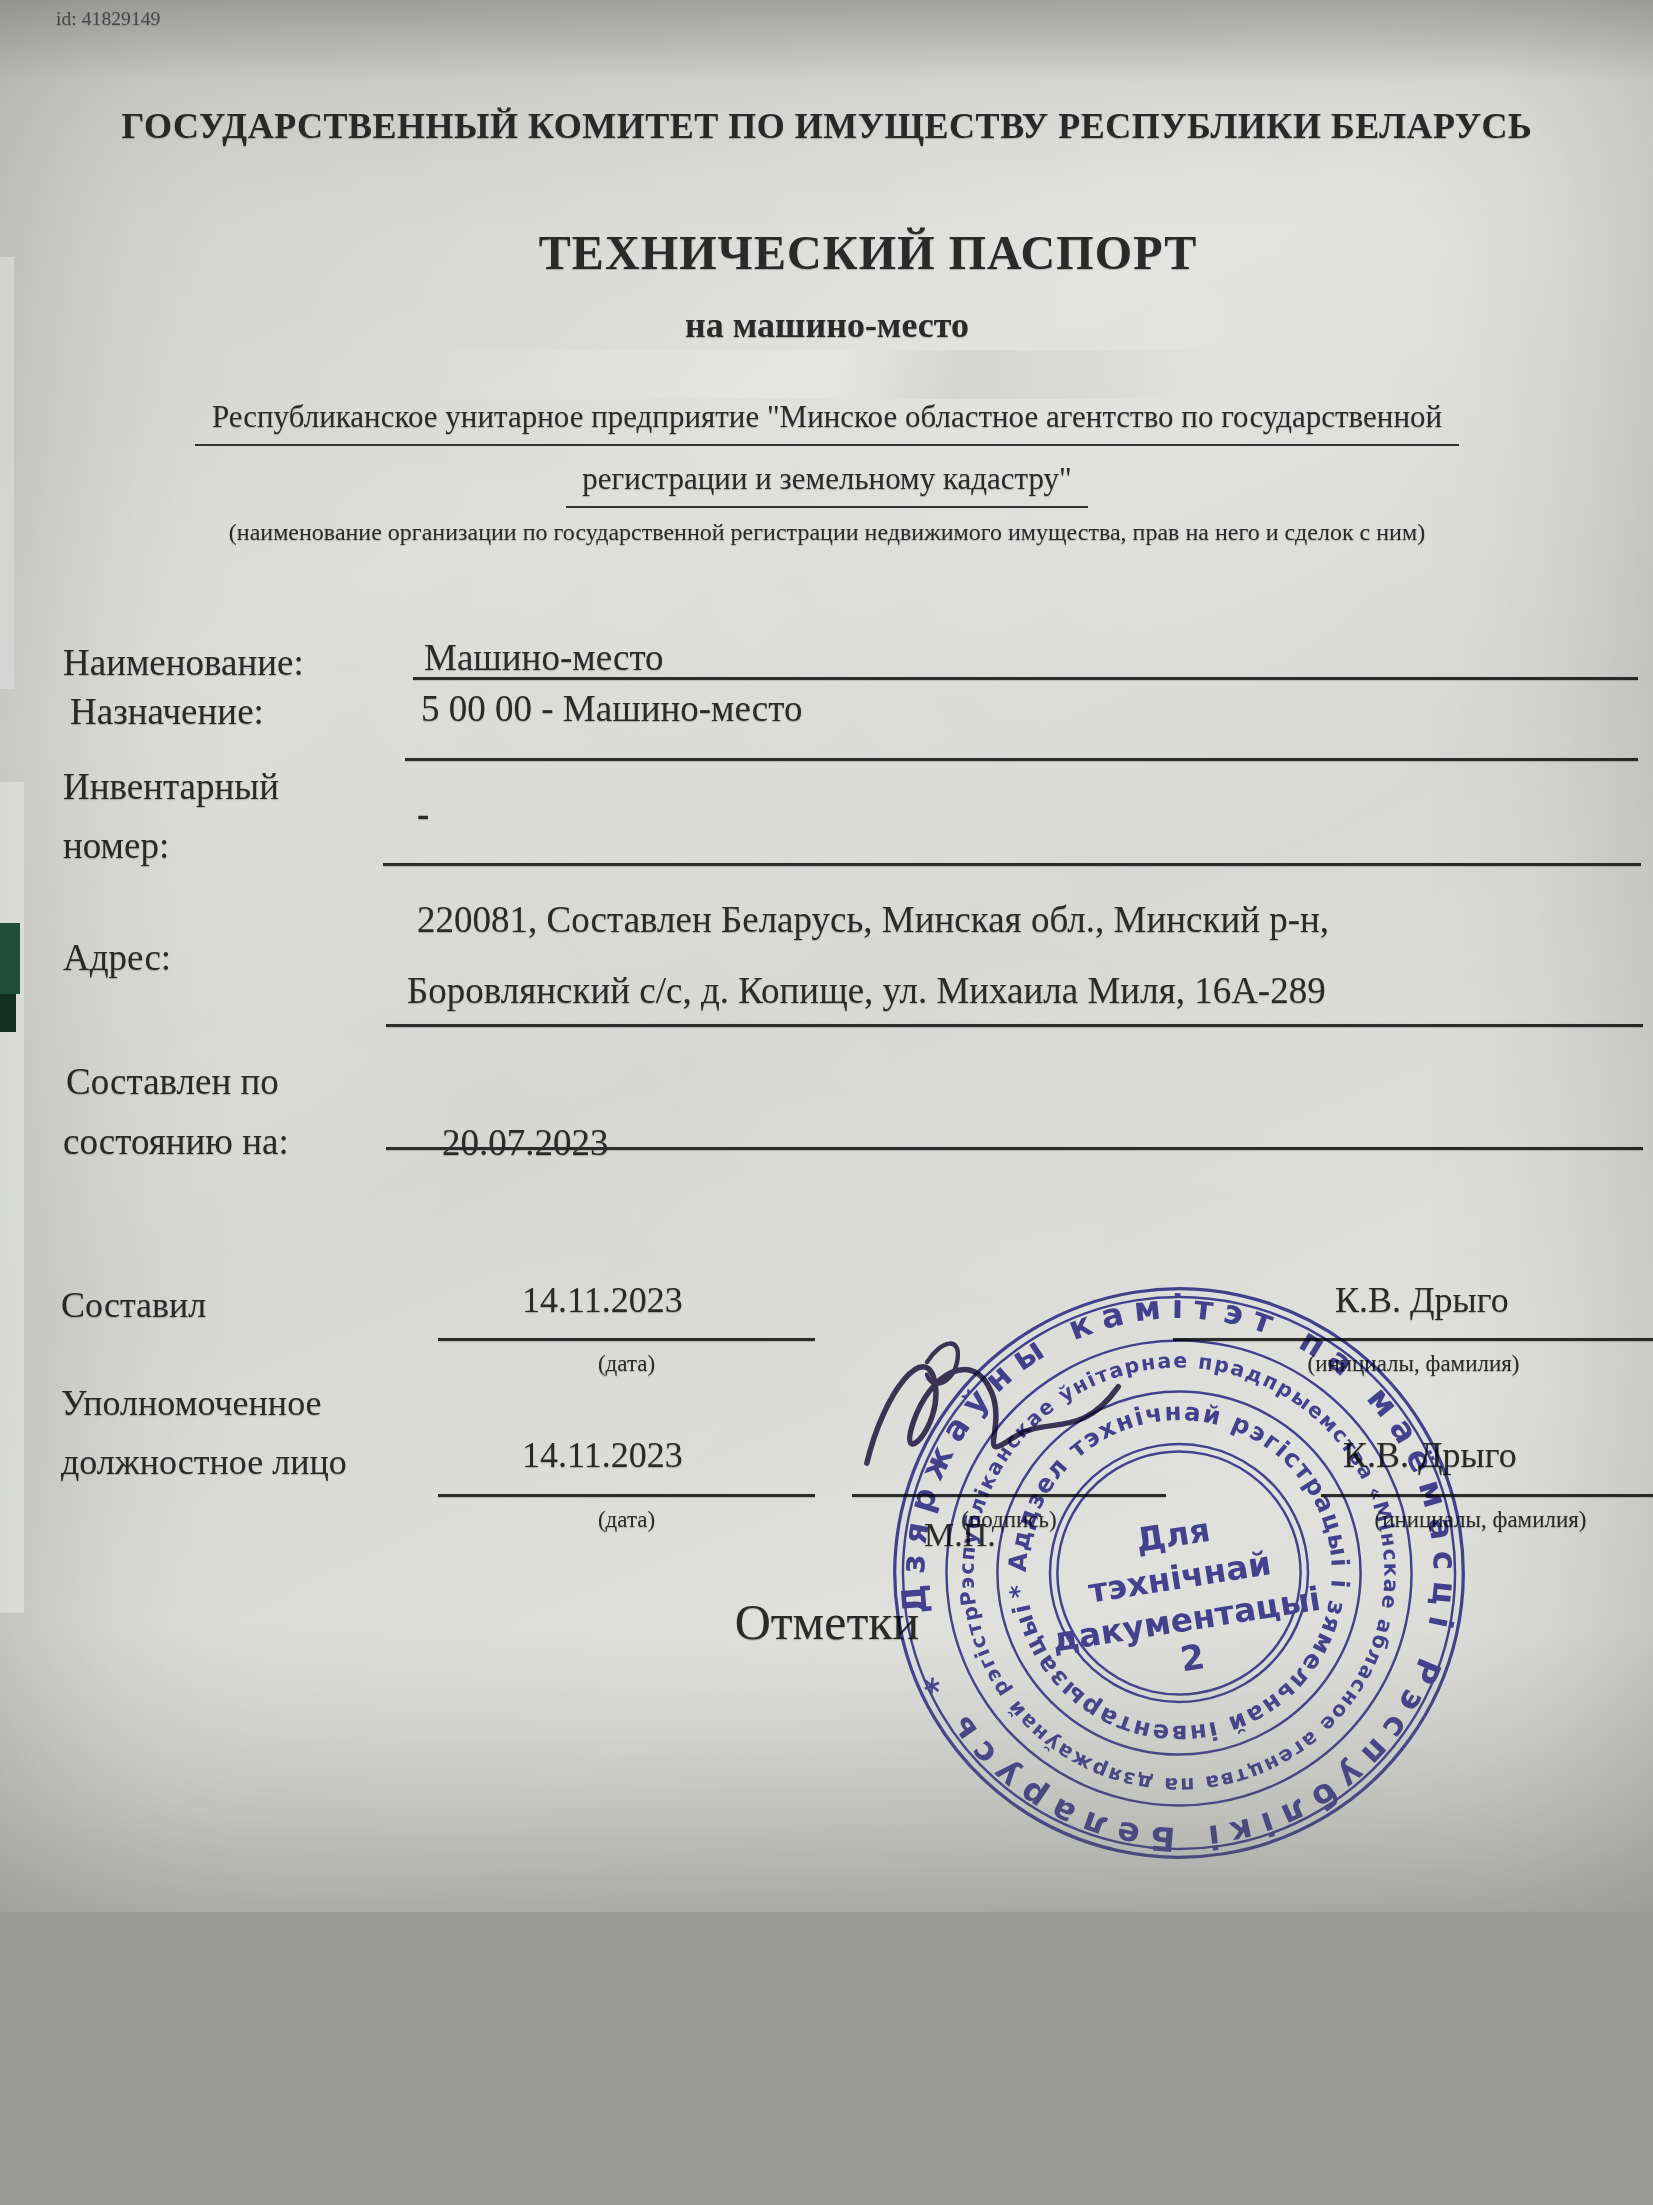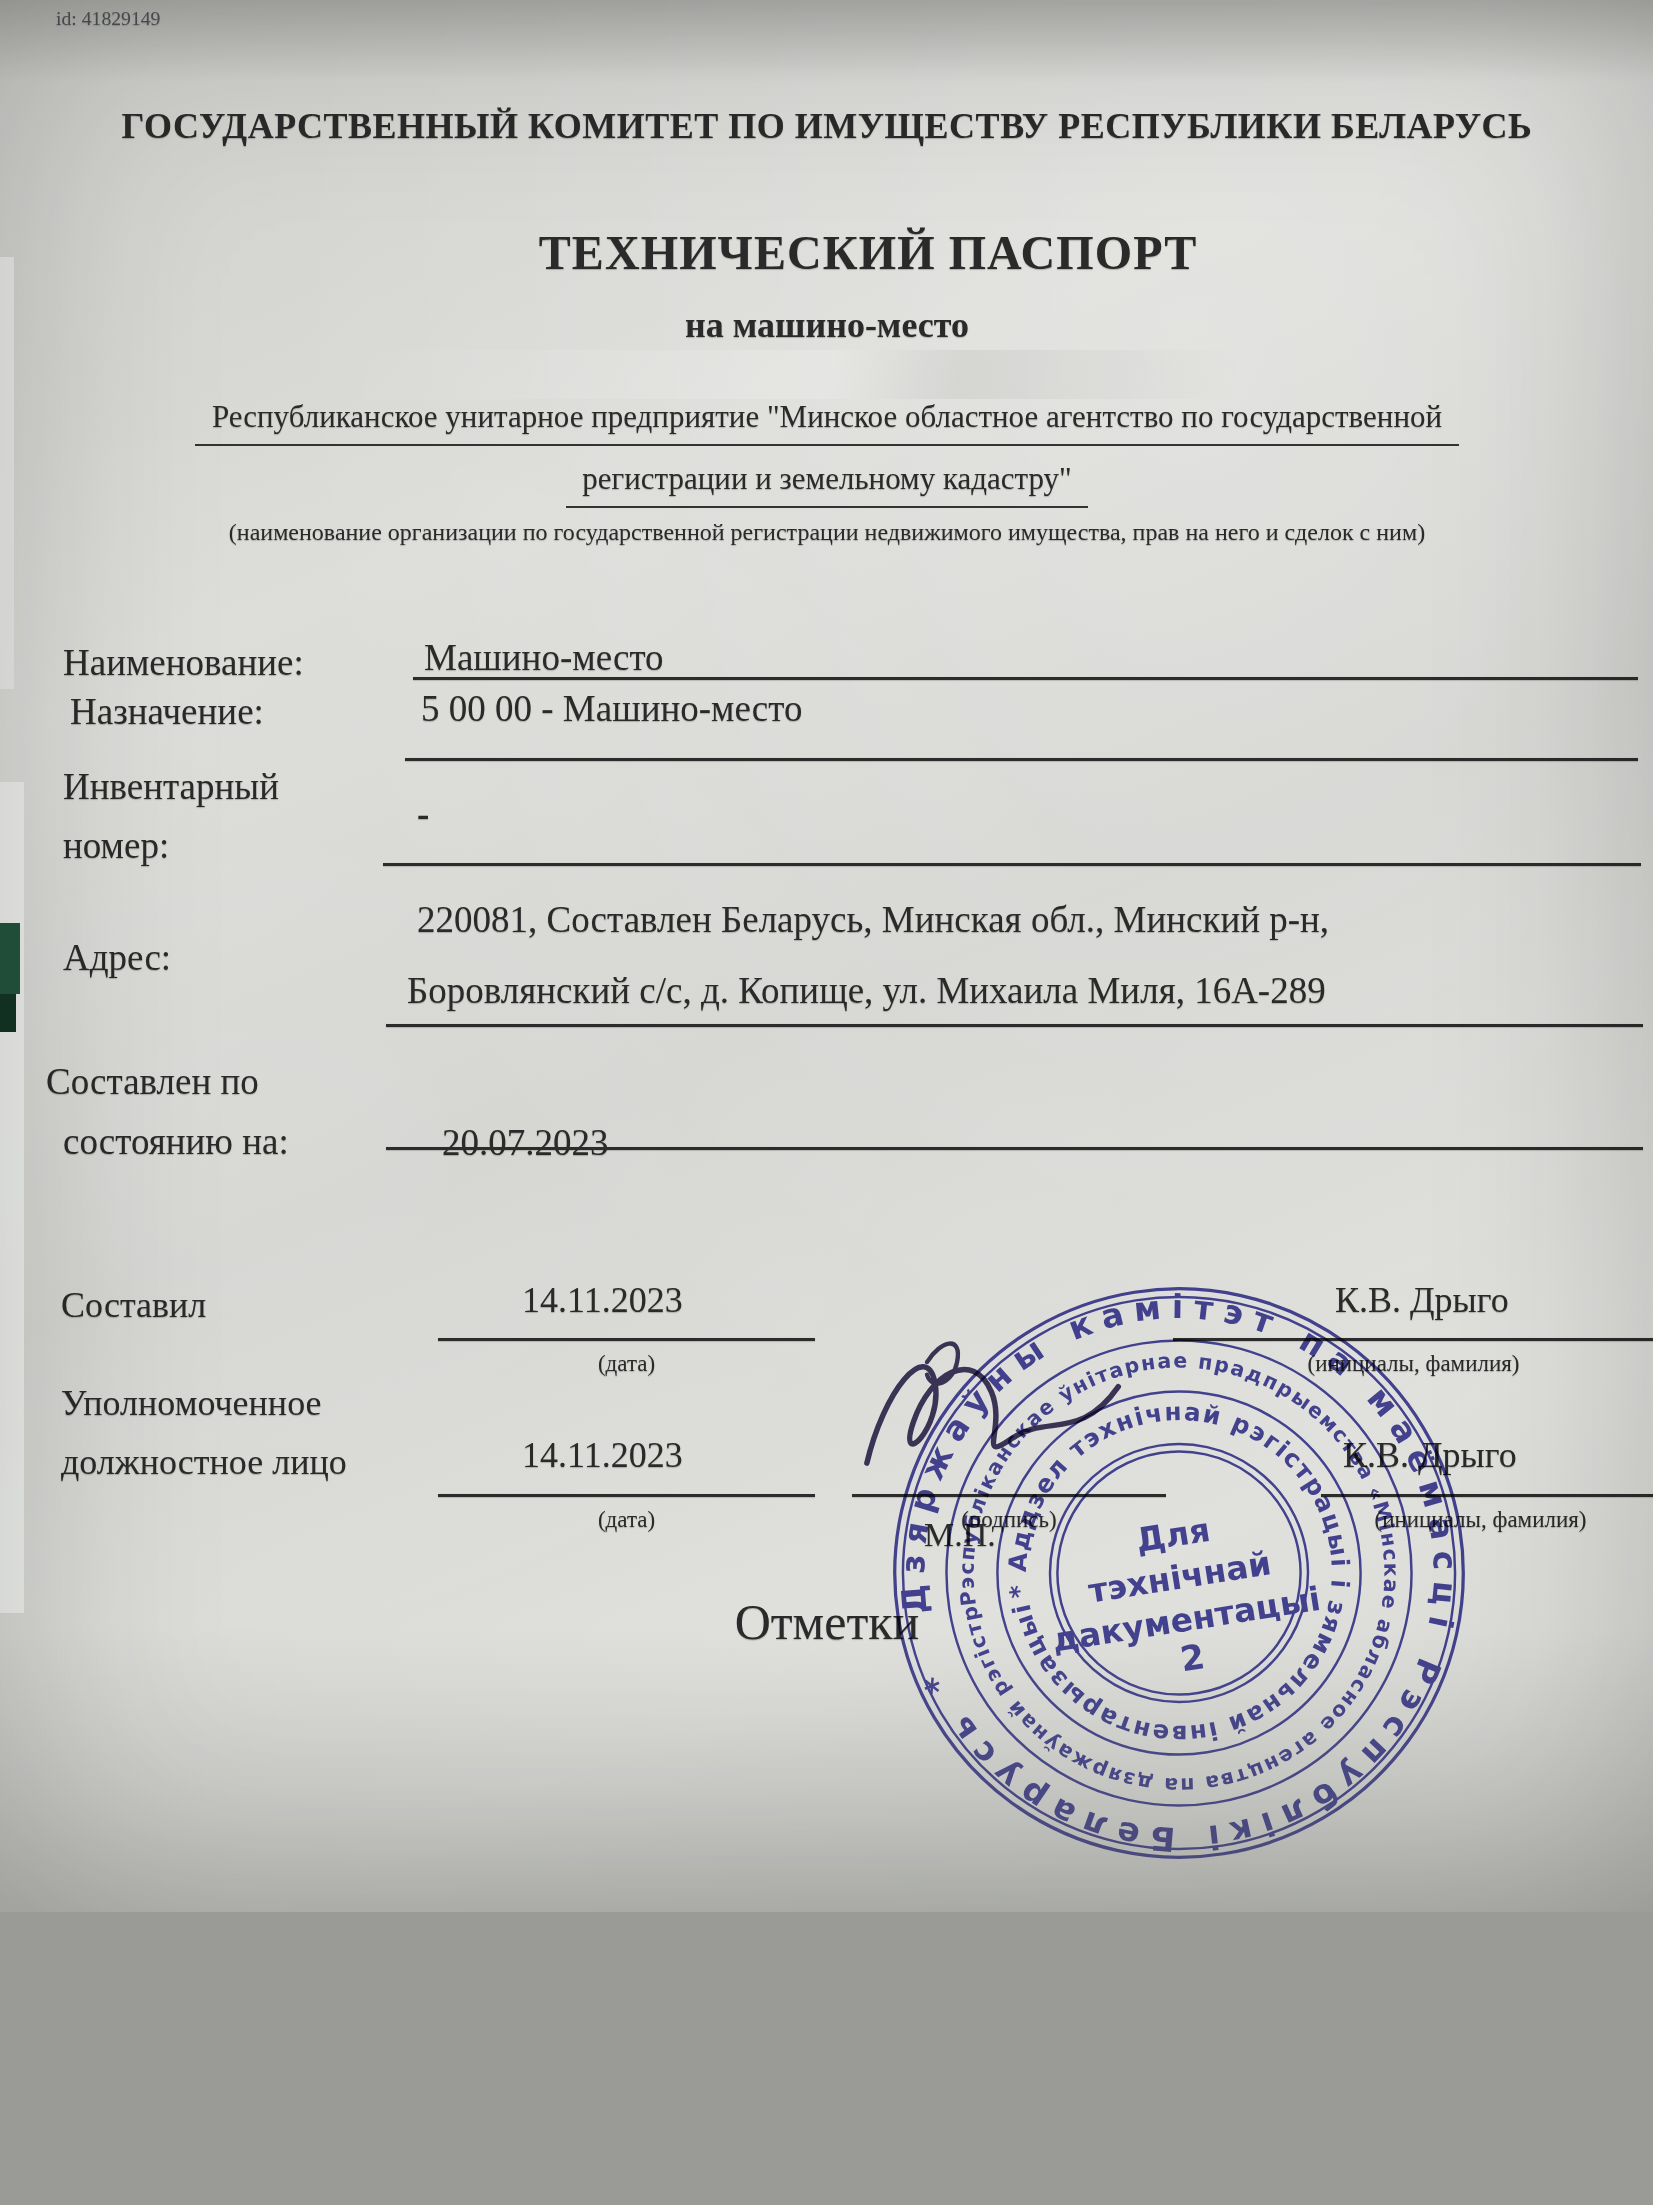--- a/index.html
+++ b/index.html
@@ -71,21 +71,21 @@
   <div class="doc-text" style="left:63px;top:765px;font-size:37px;">Инвентарный</div>
   <div class="doc-text" style="left:63px;top:824px;font-size:37px;">номер:</div>
   <div class="doc-text" style="left:417px;top:792px;font-size:37px;font-weight:bold;">-</div>
   <div class="rule" style="left:383px;top:863px;width:1258px;"></div>
 
   <div class="doc-text" style="left:63px;top:936px;font-size:37px;">Адрес:</div>
   <div class="doc-text" style="left:417px;top:898px;font-size:37px;">220081, Составлен Беларусь, Минская обл., Минский р-н,</div>
   <div class="doc-text" style="left:407px;top:969px;font-size:37px;">Боровлянский с/с, д. Копище, ул. Михаила Миля, 16А-289</div>
   <div class="rule" style="left:386px;top:1024px;width:1257px;"></div>
 
-  <div class="doc-text" style="left:46px;top:1060px;font-size:37px;text-align:right;">Составлен по</div>
+  <div class="doc-text" style="left:66px;top:1060px;font-size:37px;text-align:right;">Составлен по</div>
   <div class="doc-text" style="left:63px;top:1120px;font-size:37px;">состоянию на:</div>
   <div class="doc-text" style="left:418px;top:1121px;font-size:37px;margin-left:24px;">20.07.2023</div>
   <div class="rule" style="left:386px;top:1147px;width:1257px;"></div>
 
   <div class="doc-text" style="left:61px;top:1284px;font-size:36px;">Составил</div>
   <div class="doc-text" style="left:522px;top:1279px;font-size:36px;">14.11.2023</div>
   <div class="rule" style="left:438px;top:1338px;width:377px;"></div>
   <div class="doc-text caption-small" style="left:438px;top:1351px;width:377px;">(дата)</div>
 
   <div class="doc-text" style="left:1335px;top:1279px;font-size:36px;">К.В. Дрыго</div>

